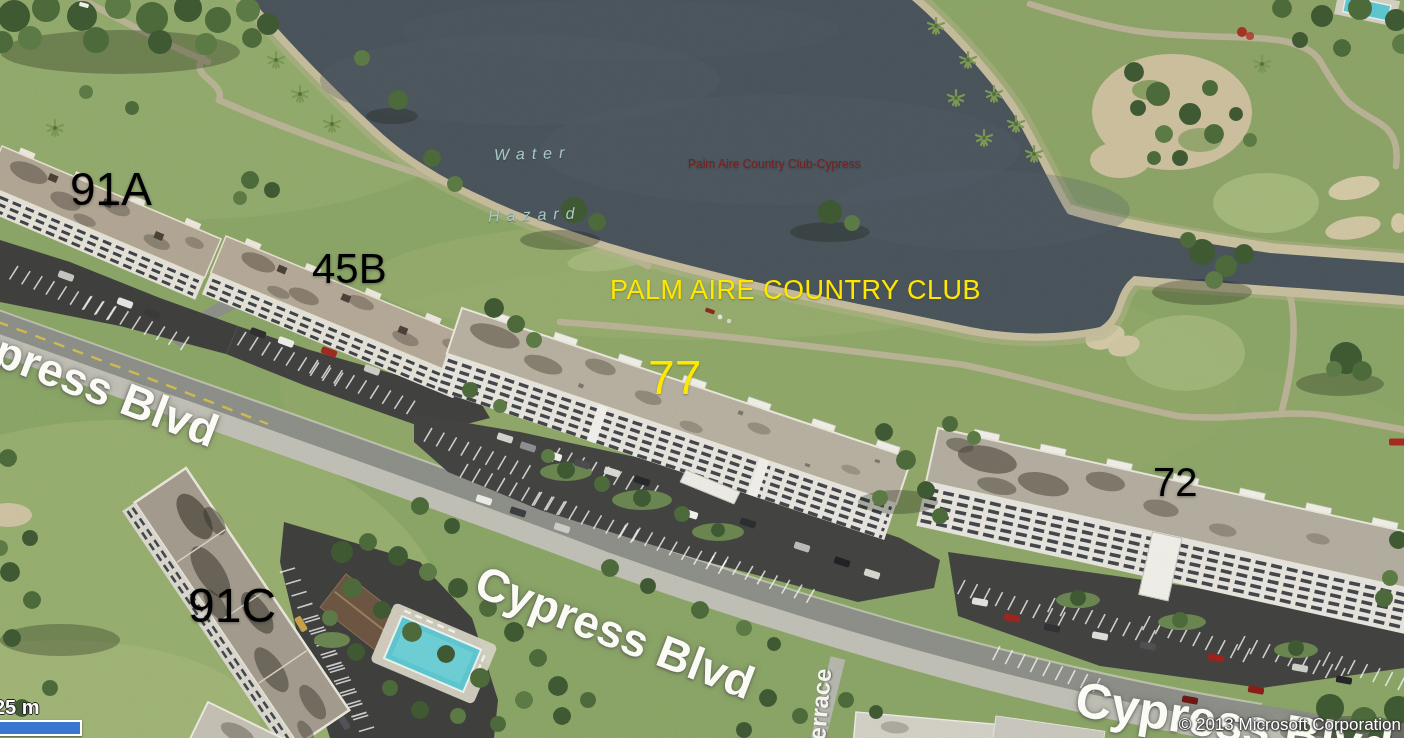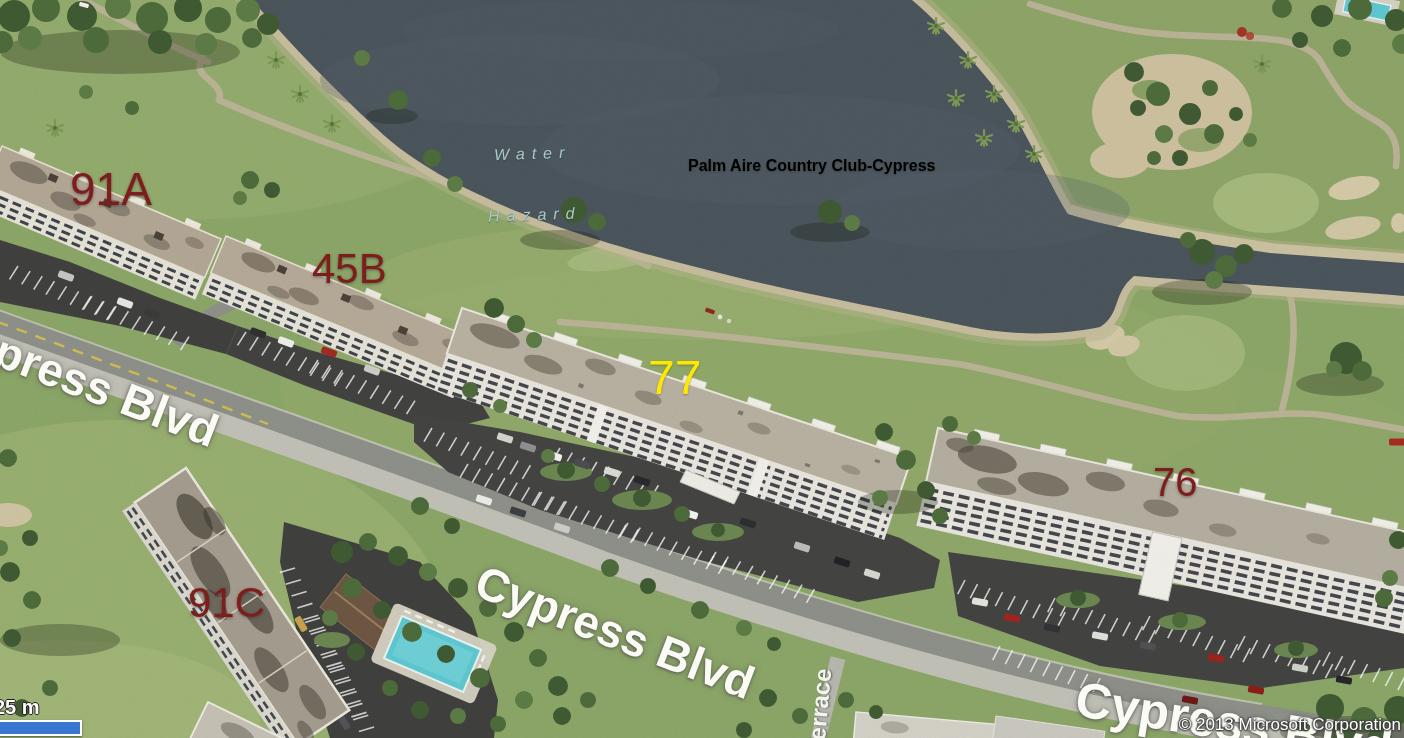--- a/index.html
+++ b/index.html
@@ -1,26 +1,26 @@
 <!DOCTYPE html>
 <html><head>
 <meta charset="utf-8">
 <style>
   html,body{margin:0;padding:0;background:#1d1d1d}
   #map{position:relative;width:1404px;height:738px;overflow:hidden;
        font-family:"Liberation Sans",sans-serif;background:#8ca768}
   #scene{position:absolute;left:0;top:0}
   .lbl{position:absolute;white-space:nowrap;line-height:1}
-  .bldg{color:#7f1d1d;font-weight:400;text-shadow:0 1px 3px rgba(45,45,40,.55)}
+  .bldg{color:#000000;font-weight:400;text-shadow:0 1px 3px rgba(45,45,40,.55)}
   .ylw{color:#ffe800;text-shadow:0 1px 2px rgba(70,70,30,.45)}
   .road{color:#fbfbf5;font-weight:700;transform-origin:0 0;
         text-shadow:0 1px 3px rgba(85,85,80,.9),0 0 6px rgba(95,95,90,.55)}
   .street{color:#f4f4ee;font-weight:700;font-size:24px;transform-origin:0 0;
         text-shadow:0 1px 2px rgba(80,80,75,.9)}
-  .poi{color:#000000;font-weight:700;font-size:16px;text-shadow:0 1px 2px rgba(55,65,65,.85)}
+  .poi{color:#7f1d1d;font-weight:400;font-size:12px;text-shadow:0 1px 2px rgba(55,65,65,.85)}
   .wtr{color:#a9c9c3;font-style:italic;letter-spacing:7px;font-size:16px;
        transform:rotate(-2deg);text-shadow:0 1px 1px rgba(40,50,50,.5)}
   .scale-label{position:absolute;left:-6px;top:697px;font-size:20px;font-weight:700;color:#fff;
        text-shadow:-1px 0 0 #222,1px 0 0 #222,0 -1px 0 #222,0 1px 0 #222}
   .scalebar{position:absolute;left:-34px;top:720px;width:112px;height:12px;background:#3a76cf;
        border:2px solid #ffffff;box-shadow:0 1px 2px rgba(0,0,0,.5)}
   .attr{position:absolute;right:3px;top:716px;font-size:17px;color:#ffffff;
        text-shadow:0 0 2px #3a3a3a,0 1px 2px #333,1px 0 2px #3a3a3a,-1px 0 2px #3a3a3a}
   .t1{fill:#3f5a33}.t2{fill:#4d6b3b}.t3{fill:#5d7c45}
 </style>
@@ -533,24 +533,25 @@
     <circle cx="720" cy="317" r="2.4" fill="#e8e6da"></circle>
         <circle cx="729" cy="321" r="2.2" fill="#dcd8ca"></circle>
     <use href="#car" transform="translate(84,5) rotate(15) scale(.6)" fill="#f4f4ee"></use>
   </g>
 
   <rect width="1404" height="738" filter="url(#grain)" opacity=".55"></rect>
 </svg>
 
 <div class="lbl bldg" style="left:70px;top:166px;font-size:46px">91A</div>
 <div class="lbl bldg" style="left:312px;top:248px;font-size:42px">45B</div>
-<div class="lbl bldg" style="left:188px;top:582px;font-size:42px">91C</div>
+<div class="lbl bldg" style="left:188px;top:582px;font-size:48px">91C</div>
 <div class="lbl ylw" style="left:648px;top:354px;font-size:48px">77</div>
-<div class="lbl bldg" style="left:1153px;top:462px;font-size:40px">76</div>
-
+<div class="lbl bldg" style="left:1153px;top:462px;font-size:40px">72</div>
+
+<div class="lbl ylw" style="left:610px;top:277px;font-size:27px;letter-spacing:.5px">PALM AIRE COUNTRY CLUB</div>
 <div class="lbl poi" style="left:688px;top:158px">Palm Aire Country Club-Cypress</div>
 
 <div class="lbl wtr" style="left:494px;top:146px">Water</div>
 <div class="lbl wtr" style="left:488px;top:207px">Hazard</div>
 
 <div class="lbl road" style="left:-50px;top:306px;font-size:46px;transform:rotate(21deg)">Cypress Blvd</div>
 <div class="lbl road" style="left:486px;top:558px;font-size:46px;transform:rotate(21deg)">Cypress Blvd</div>
 <div class="lbl road" style="left:1080px;top:674px;font-size:50px;transform:rotate(9deg)">Cypress Blvd</div>
 <div class="lbl street" style="left:804px;top:752px;transform:rotate(-85deg)">Terrace</div>
 

